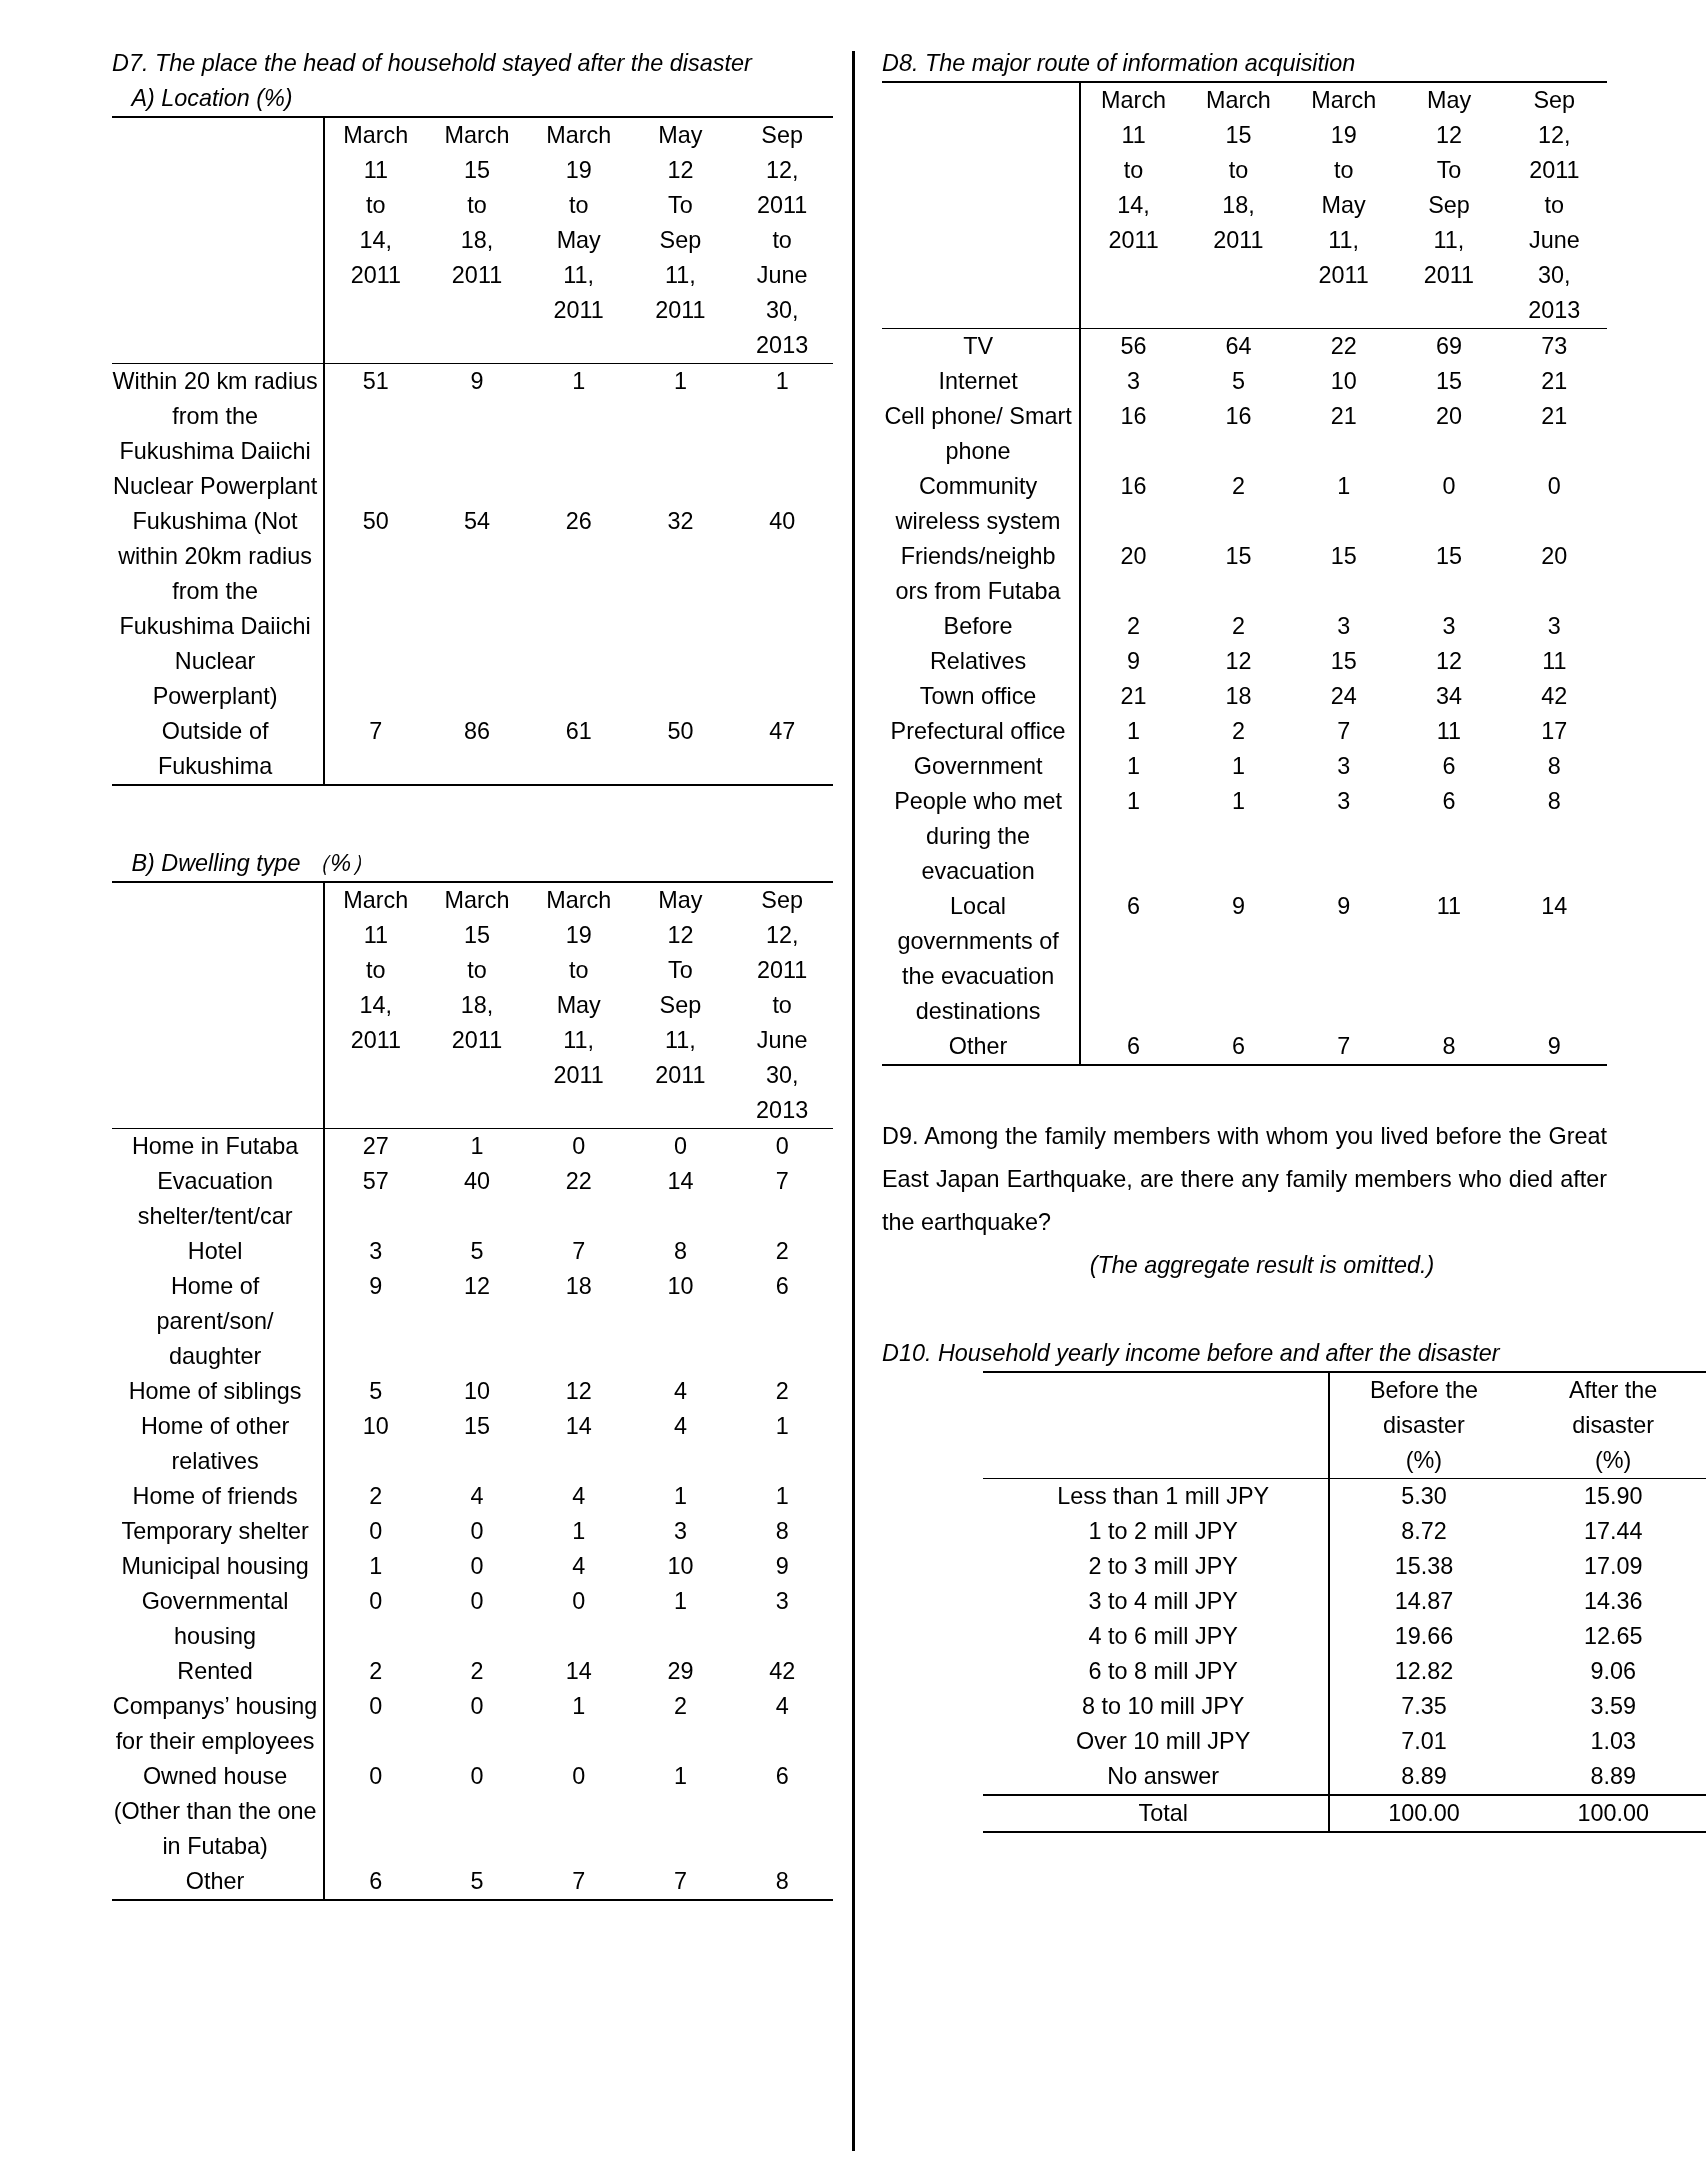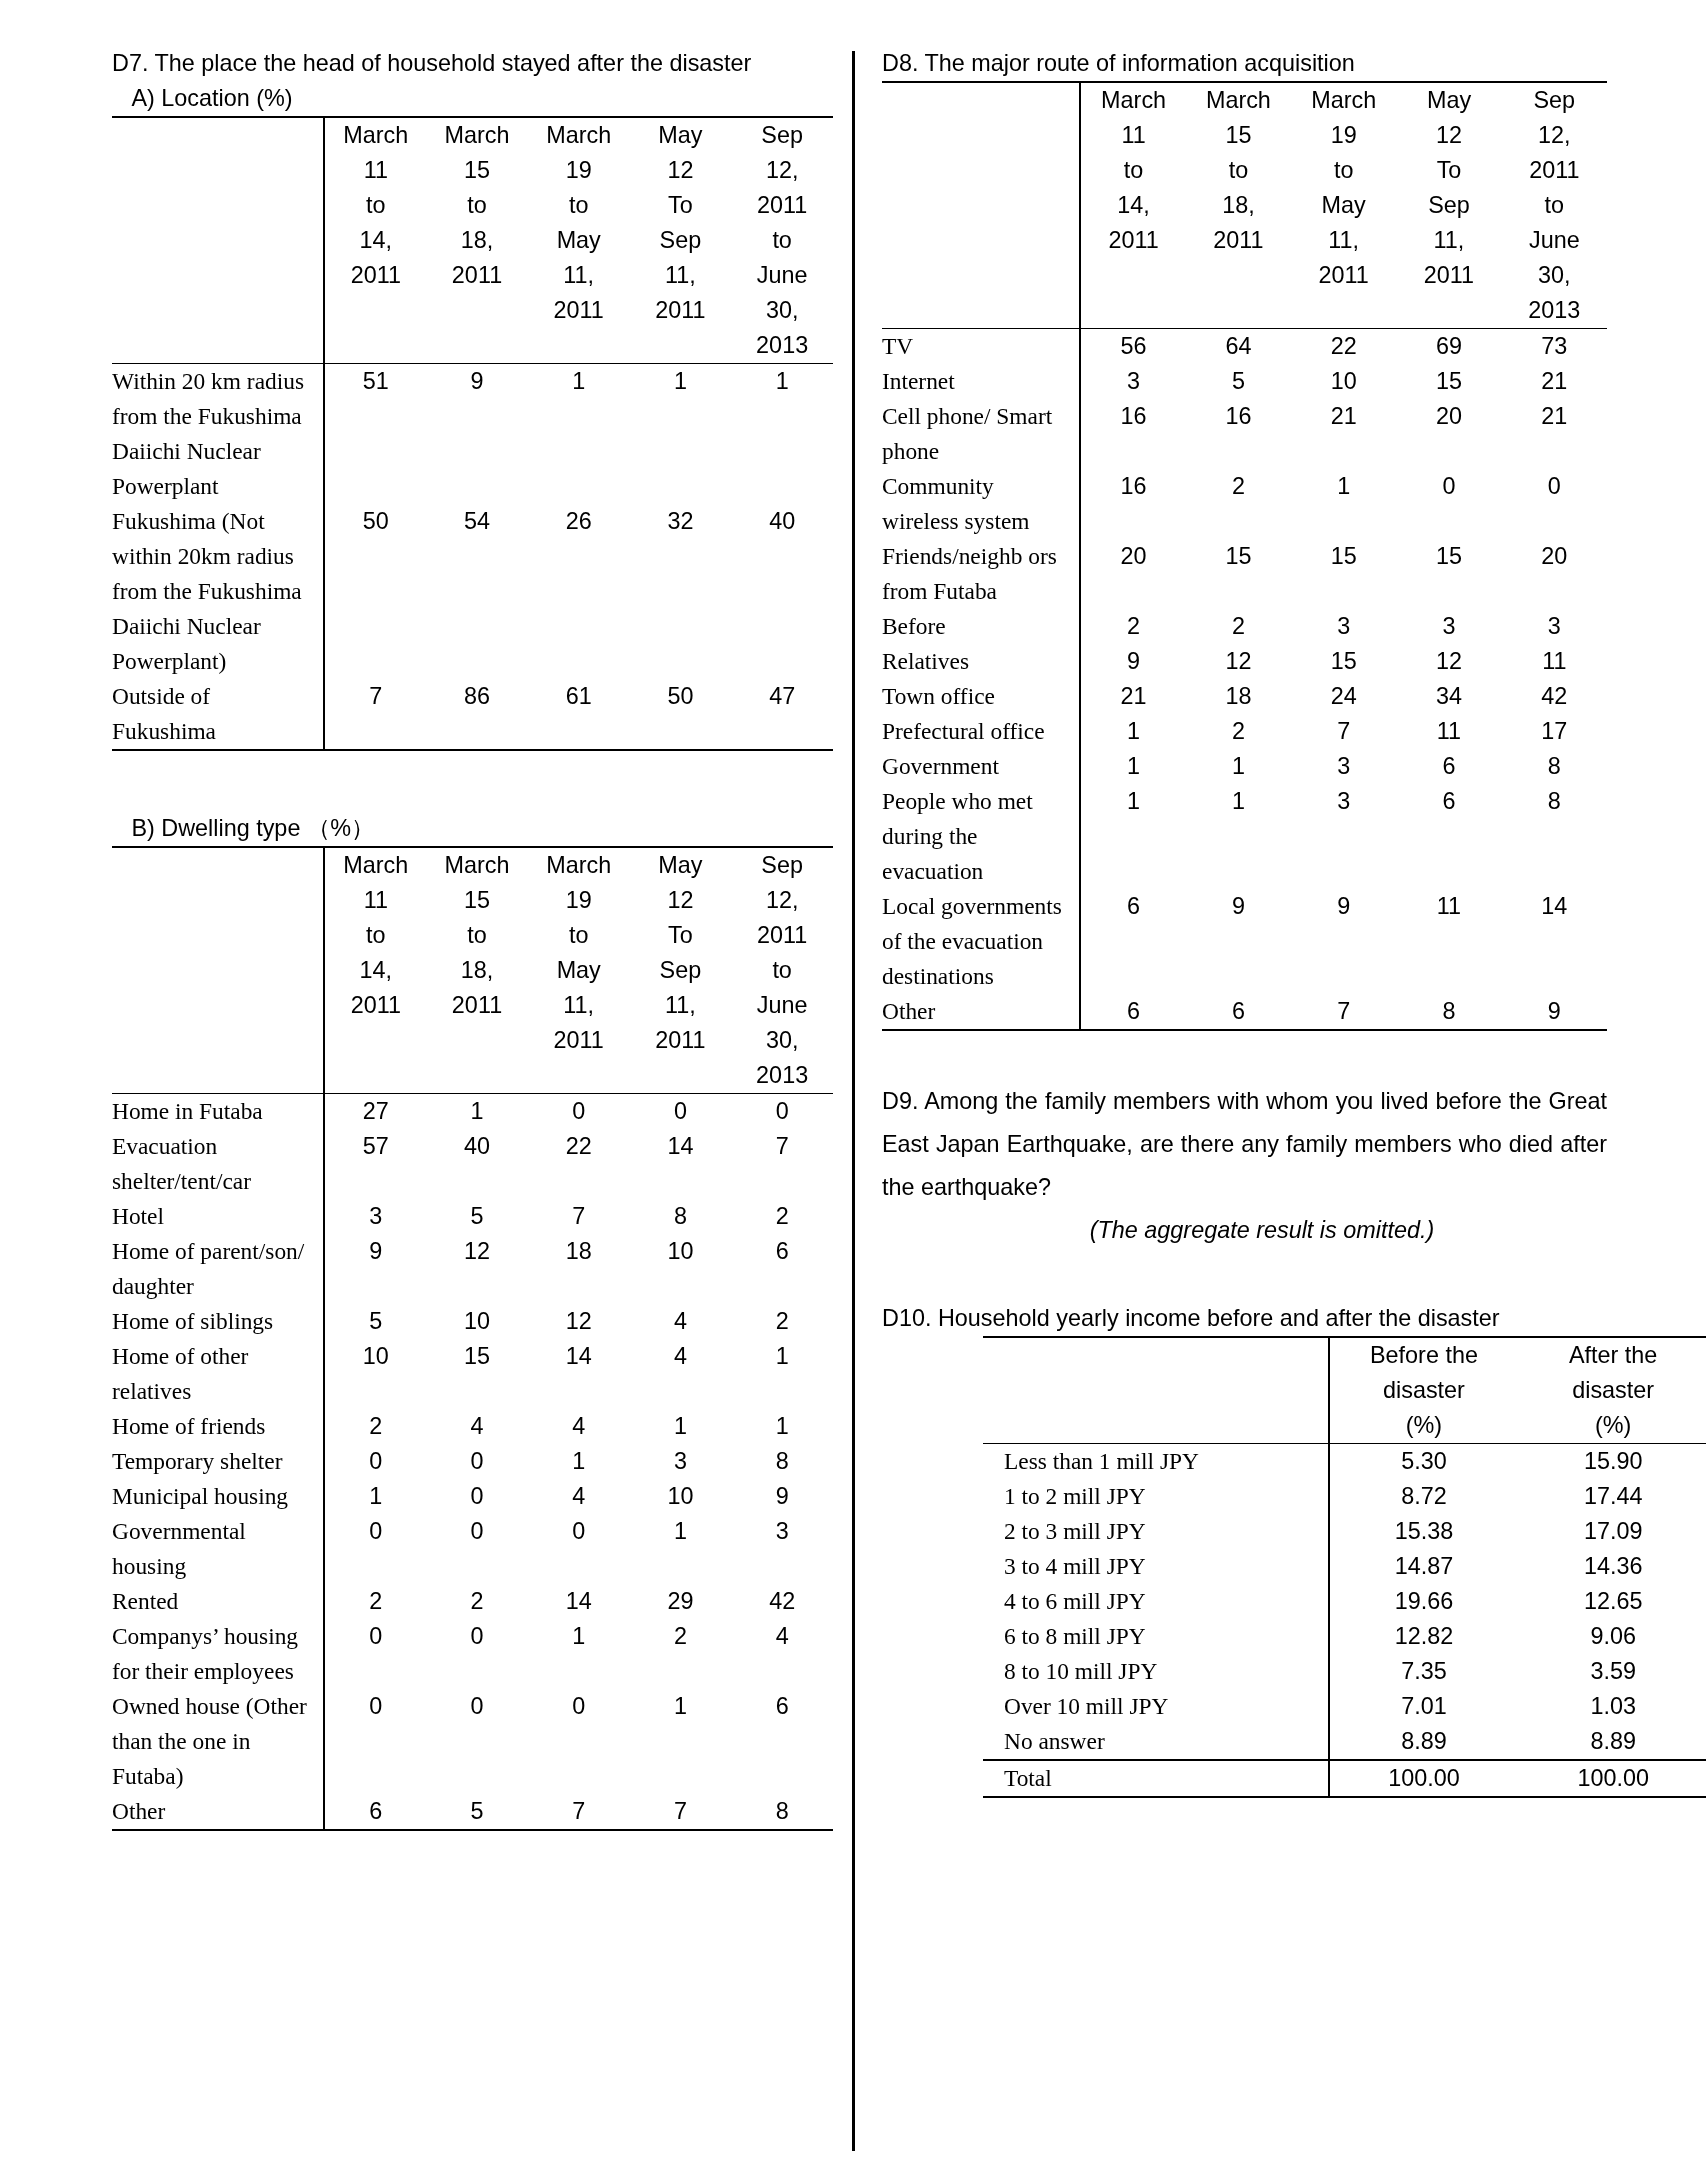--- a/index.html
+++ b/index.html
@@ -38,20 +38,21 @@
     position: absolute;
     left: 882px;
     top: 46px;
     width: 725px;
   }
 
   .section-title {
     font-size: 23.4px;
     line-height: 35px;
     white-space: nowrap;
+    font-style: italic;
   }
   .section-title.indent {
     padding-left: 19.4px;
   }
 
   
   table.t {
     border-collapse: collapse;
     width: 100%;
     font-size: 23.4px;
@@ -67,26 +68,25 @@
   }
   .rule-mid td {
     border-top: 1.8px solid #000;
   }
   .rule-bot td {
     border-bottom: 2.2px solid #000;
   }
 
   
   .lbl {
-    text-align: left;
+    text-align: center;
     line-height: 35px;
     padding: 0 5.3px 0 0 !important;
     border-right: 2.2px solid #000;
     word-wrap: break-word;
-    font-family: Liberation Serif, serif;
   }
   .num {
     text-align: center;
     line-height: 35px;
   }
   .hcell {
     text-align: center;
     line-height: 35px;
   }
 

